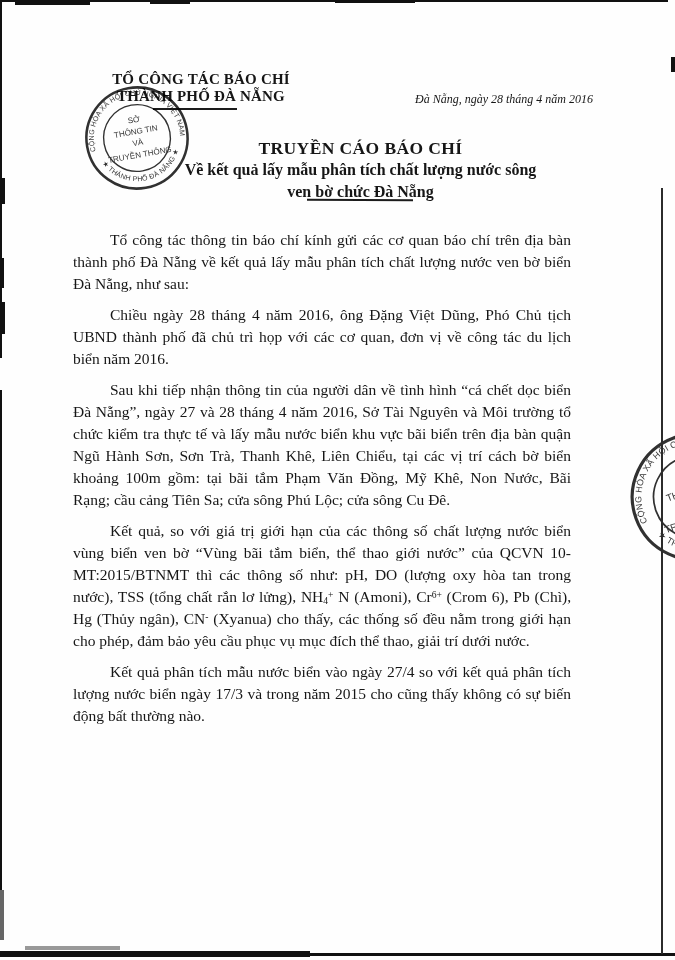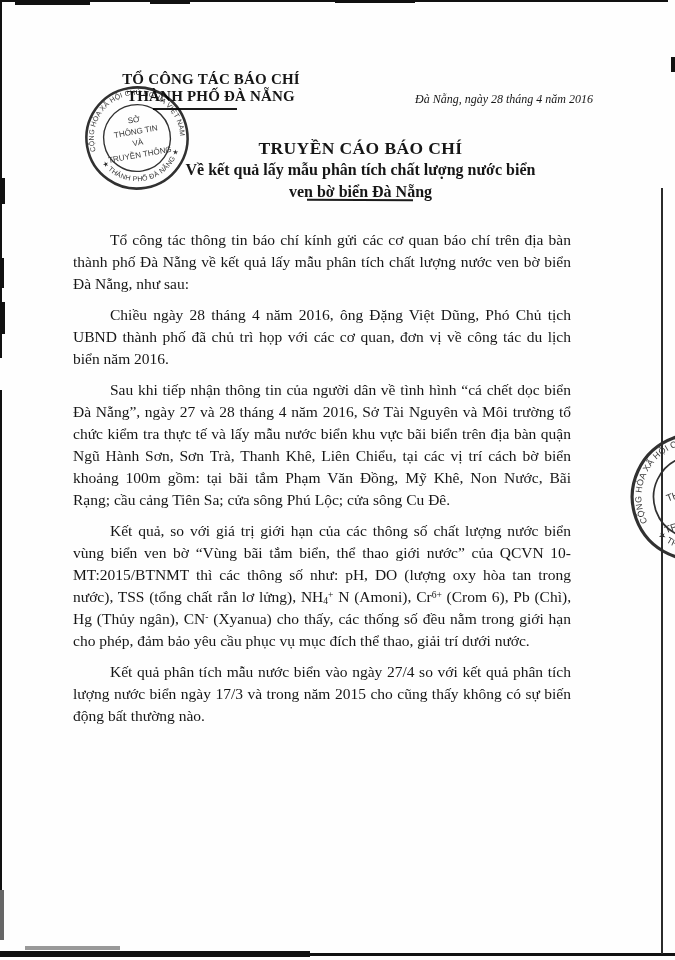--- a/index.html
+++ b/index.html
@@ -6,21 +6,21 @@
   body{
     width:675px;height:960px;overflow:hidden;position:relative;
     background:#ffffff;
     font-family:"Liberation Serif","DejaVu Serif",serif;
     color:#161616;
   }
   .page{position:absolute;inset:0;background:#fefefe;}
 
   
   .org-block{
-    position:absolute;left:120px;top:71px;width:182px;
+    position:absolute;left:110px;top:71px;width:182px;
     text-align:center;font-weight:bold;font-size:15px;line-height:17px;
     letter-spacing:.2px;
   }
   .org-underline{position:absolute;left:153px;top:108px;width:84px;height:2px;background:#1b1b1b;}
   .dateline{
     position:absolute;right:82px;top:90px;
     font-style:italic;font-size:12px;line-height:18px;white-space:nowrap;
   }
 
   
@@ -70,22 +70,22 @@
 
   <div class="org-block">
     <div>TỔ CÔNG TÁC BÁO CHÍ</div>
     <div>THÀNH PHỐ ĐÀ NẴNG</div>
   </div>
   <div class="org-underline"></div>
   <div class="dateline">Đà Nẵng, ngày 28 tháng 4 năm 2016</div>
 
   <div class="title-block">
     <div class="title-main">TRUYỀN CÁO BÁO CHÍ</div>
-    <div class="title-sub">Về kết quả lấy mẫu phân tích chất lượng nước biển</div>
-    <div class="title-sub">ven bờ biển Đà Nẵng</div>
+    <div class="title-sub">Về kết quả lấy mẫu phân tích chất lượng nước sông</div>
+    <div class="title-sub">ven bờ chức Đà Nẵng</div>
   </div>
   <div class="sub-underline"></div>
 
   <div class="doc-body">
       <p class="para"><span>Tổ công tác thông tin báo chí kính gửi các cơ quan báo chí trên địa bàn thành phố Đà Nẵng về kết quả lấy mẫu phân tích chất lượng nước ven bờ biển Đà Nẵng, như sau:</span></p>
       <p class="para"><span>Chiều ngày 28 tháng 4 năm 2016, ông Đặng Việt Dũng, Phó Chủ tịch UBND thành phố đã chủ trì họp với các cơ quan, đơn vị về công tác du lịch biển năm 2016.</span></p>
       <p class="para"><span>Sau khi tiếp nhận thông tin của người dân về tình hình “cá chết dọc biển Đà Nẵng”, ngày 27 và 28 tháng 4 năm 2016, Sở Tài Nguyên và Môi trường tổ chức kiểm tra thực tế và lấy mẫu nước biển khu vực bãi biển trên địa bàn quận Ngũ Hành Sơn, Sơn Trà, Thanh Khê, Liên Chiểu, tại các vị trí cách bờ biển khoảng 100m gồm: tại bãi tắm Phạm Văn Đồng, Mỹ Khê, Non Nước, Bãi Rạng; cầu cảng Tiên Sa; cửa sông Phú Lộc; cửa sông Cu Đê.</span></p>
       <p class="para"><span>Kết quả, so với giá trị giới hạn của các thông số chất lượng nước biển vùng biển ven bờ “Vùng bãi tắm biển, thể thao giới nước” của QCVN 10-MT:2015/BTNMT thì các thông số như: pH, DO (lượng oxy hòa tan trong nước), TSS (tổng chất rắn lơ lửng), NH</span><sub>4</sub><sup>+</sup><span> N (Amoni), Cr</span><sup>6+</sup><span> (Crom 6), Pb (Chì), Hg (Thủy ngân), CN</span><sup>-</sup><span> (Xyanua) cho thấy, </span><b>các thống số đều nằm trong giới hạn cho phép, đảm bảo yêu cầu phục vụ mục đích thể thao, giải trí dưới nước.</b></p>
       <p class="para"><span>Kết quả phân tích mẫu nước biển vào ngày 27/4 so với kết quả phân tích lượng nước biển ngày 17/3 và trong năm 2015 cho cũng thấy </span><b>không có sự biến động bất thường</b><span> nào.</span></p>
     </div>

